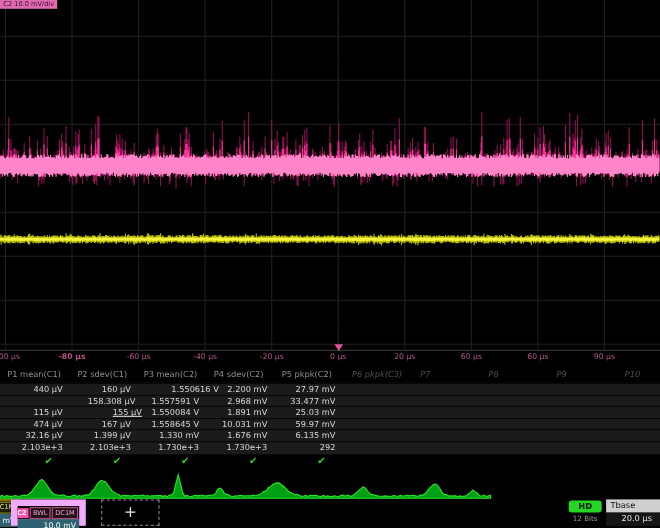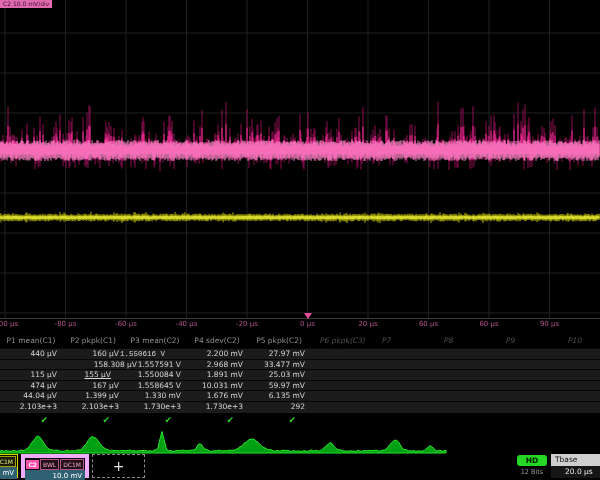--- a/index.html
+++ b/index.html
@@ -24,21 +24,21 @@
   .mheaddim{color:#4f4f4f;text-align:left;padding-left:10px;box-sizing:border-box;font-style:italic;}
   .mval{color:#d6d6d6;text-align:right;padding-right:5px;box-sizing:border-box;}
   .mchk{color:#2fd32f;text-align:right;padding-right:14px;box-sizing:border-box;font-size:9px;}
   
   .toolbar{position:absolute;left:0;top:453px;width:600px;height:27px;}
   .descbox{position:absolute;top:1px;height:24px;width:68px;box-sizing:border-box;background:#0a0a0a;}
   .descbox .toprow{height:11px;display:flex;align-items:center;gap:1px;padding:1px 1px 0 1px;overflow:hidden;justify-content:flex-end;}
   .descbox .botrow{height:12px;background:#2f6173;color:#fff;font-size:7px;line-height:12px;
                    text-align:right;padding-right:3px;overflow:hidden;white-space:nowrap;}
   .c1box{left:-50px;border:1px solid #d6d600;}
-  .c2box{left:21px;border:4px solid #f0abfc;}
+  .c2box{left:10px;border:6px solid #f0abfc;}
   .chip{font-size:6px;line-height:9px;padding:0 2px;white-space:nowrap;}
   .chip-c2{background:#ff4fae;color:#fff;font-weight:bold;}
   .chip-dim{background:#241018;color:#f0a8d0;border:1px solid #b35687;}
   .chip-c1dim{background:#1c1c08;color:#e8e880;border:1px solid #a0a000;}
   .addbox{position:absolute;left:92px;top:1px;width:53px;height:24px;box-sizing:border-box;
           border:1px dashed #8a8a8a;color:#e0e0e0;text-align:center;line-height:22px;font-size:14px;}
   .hdchip{position:absolute;left:517px;top:2px;width:30px;height:11px;background:#25d625;
           border-radius:3px;color:#002000;font-weight:bold;font-size:7.5px;text-align:center;line-height:11px;}
   .hdsub{position:absolute;left:517px;top:15px;width:30px;color:#999;font-size:6.5px;text-align:center;}
   .tbase{position:absolute;left:551px;top:1px;width:60px;height:24px;}
@@ -85,75 +85,75 @@
     <g id="histtrace">
         <polygon points="0,453 0,451.1 2,450.4 4,451.5 6,450.6 8,451.0 10,451.5 12,450.9 14,450.5 16,451.1 18,451.1 20,450.4 22,450.1 24,450.7 26,449.2 28,448.0 30,445.4 32,442.3 34,440.2 36,437.1 38,435.9 40,437.3 42,440.2 44,443.2 46,446.2 48,448.4 50,449.6 52,449.9 54,450.4 56,450.1 58,450.1 60,451.0 62,451.3 64,451.4 66,450.5 68,450.1 70,451.4 72,450.5 74,451.2 76,450.4 78,449.9 80,450.1 82,448.9 84,446.1 86,444.2 88,440.7 90,438.1 92,436.6 94,437.4 96,438.2 98,440.7 100,443.6 102,446.3 104,447.8 106,449.1 108,449.6 110,451.2 112,450.2 114,450.6 116,450.5 118,450.7 120,451.0 122,450.3 124,450.5 126,450.8 128,450.4 130,450.1 132,450.9 134,450.5 136,451.1 138,450.8 140,450.7 142,450.5 144,450.6 146,450.6 148,451.2 150,450.6 152,451.5 154,450.1 156,449.9 158,447.6 160,438.9 162,431.5 164,439.4 166,447.6 168,451.1 170,450.4 172,451.1 174,451.4 176,450.6 178,450.3 180,450.8 182,450.2 184,450.2 186,450.8 188,450.8 190,450.3 192,450.2 194,449.9 196,448.6 198,444.6 200,443.8 202,445.2 204,448.6 206,449.3 208,450.0 210,451.2 212,451.3 214,450.7 216,450.9 218,450.2 220,450.4 222,450.9 224,450.7 226,450.7 228,450.8 230,450.0 232,450.5 234,450.2 236,449.5 238,448.3 240,446.7 242,446.1 244,443.2 246,442.4 248,440.3 250,439.3 252,439.0 254,439.2 256,440.9 258,442.3 260,444.3 262,446.4 264,447.7 266,448.3 268,449.9 270,449.4 272,450.2 274,451.2 276,450.9 278,450.4 280,451.3 282,450.3 284,450.4 286,450.3 288,450.5 290,451.2 292,451.4 294,450.4 296,451.4 298,450.8 300,451.3 302,451.3 304,450.7 306,451.1 308,451.3 310,450.3 312,450.1 314,451.1 316,450.1 318,451.0 320,451.0 322,449.5 324,447.8 326,446.0 328,444.4 330,442.6 332,443.5 334,446.2 336,448.5 338,449.7 340,449.8 342,450.6 344,450.9 346,451.1 348,451.2 350,450.8 352,451.0 354,451.1 356,451.4 358,450.3 360,451.2 362,451.2 364,450.4 366,450.9 368,450.7 370,450.3 372,450.7 374,450.4 376,450.2 378,450.8 380,451.3 382,450.1 384,450.3 386,449.1 388,447.1 390,444.3 392,442.4 394,440.5 396,440.0 398,441.4 400,444.3 402,447.8 404,449.5 406,449.6 408,451.0 410,450.7 412,451.0 414,450.6 416,451.5 418,450.8 420,451.2 422,451.0 424,450.7 426,448.7 428,447.4 430,445.5 432,447.2 434,448.4 436,450.8 438,450.9 440,450.1 442,451.3 444,450.8 446,450.2 446,453" fill="#00a014" stroke="#2ae62a" stroke-width="1"></polygon>
       </g>
   </svg>
 
   <div class="annot">C2 10.0 mV/div</div>
 
   <div class="axisline"></div>
   <div class="axis">
       <span style="left: 5px;">-100 µs</span>
-      <span style="left: 65.5px;">-80 µs</span>
+      <span style="left: 65.5px; font-weight: bold;">-80 µs</span>
       <span style="left: 126px;">-60 µs</span>
       <span style="left: 186.5px;">-40 µs</span>
       <span style="left: 247px;">-20 µs</span>
       <span style="left: 307.5px;">0 µs</span>
       <span style="left: 368px;">20 µs</span>
       <span style="left: 428.5px;">60 µs</span>
       <span style="left: 489px;">60 µs</span>
       <span style="left: 549.5px;">90 µs</span>
     </div>
   <div class="trig" id="trig" style="left: 307.5px;"></div>
 
   <div class="mtable" id="mtable">
       <div class="mrow" style="top: 0px; height: 14px; line-height: 14px;">
         <div class="mcell mhead" style="left: 0px; width: 62px;">P1 mean(C1)</div>
-        <div class="mcell mhead" style="left: 62px; width: 62px;">P2 pkpk(C1)</div>
+        <div class="mcell mhead" style="left: 62px; width: 62px;">P2 sdev(C1)</div>
         <div class="mcell mhead" style="left: 124px; width: 62px;">P3 mean(C2)</div>
         <div class="mcell mhead" style="left: 186px; width: 62px;">P4 sdev(C2)</div>
         <div class="mcell mhead" style="left: 248px; width: 62px;">P5 pkpk(C2)</div>
         <div class="mcell mheaddim" style="left: 310px; width: 62px;">P6 pkpk(C3)</div>
         <div class="mcell mheaddim" style="left: 372px; width: 62px;">P7</div>
         <div class="mcell mheaddim" style="left: 434px; width: 62px;">P8</div>
         <div class="mcell mheaddim" style="left: 496px; width: 62px;">P9</div>
         <div class="mcell mheaddim" style="left: 558px; width: 62px;">P10</div>
       </div>
       <div class="mrow stripe" style="top: 14px; height: 10.6px; line-height: 10.6px;">
         <div class="mcell mval" style="left: 0px; width: 62px;">440 µV</div>
         <div class="mcell mval" style="left: 62px; width: 62px;">160 µV</div>
-        <div class="mcell mval" style="left: 108px; width: 62px; font-family: Liberation Mono, monospace;">1.550616 V</div>
+        <div class="mcell mval" style="left: 142px; width: 62px;">1.550616 V</div>
         <div class="mcell mval" style="left: 186px; width: 62px;">2.200 mV</div>
         <div class="mcell mval" style="left: 248px; width: 62px;">27.97 mV</div>
       </div>
       <div class="mrow stripe" style="top: 24.6px; height: 10.6px; line-height: 10.6px;">
         <div class="mcell mval" style="left: 0px; width: 62px; margin-top: 15px;">363.98 µV</div>
-        <div class="mcell mval" style="left: 80px; width: 62px;">158.308 µV</div>
+        <div class="mcell mval" style="left: 66px; width: 62px;">158.308 µV</div>
         <div class="mcell mval" style="left: 124px; width: 62px;">1.557591 V</div>
         <div class="mcell mval" style="left: 186px; width: 62px;">2.968 mV</div>
         <div class="mcell mval" style="left: 248px; width: 62px;">33.477 mV</div>
       </div>
       <div class="mrow stripe" style="top: 35.2px; height: 10.6px; line-height: 10.6px;">
         <div class="mcell mval" style="left: 0px; width: 62px;">115 µV</div>
-        <div class="mcell mval" style="left: 54px; width: 62px; text-decoration: underline;">155 µV</div>
+        <div class="mcell mval" style="left: 72px; width: 62px; text-decoration: underline;">155 µV</div>
         <div class="mcell mval" style="left: 124px; width: 62px;">1.550084 V</div>
         <div class="mcell mval" style="left: 186px; width: 62px;">1.891 mV</div>
         <div class="mcell mval" style="left: 248px; width: 62px;">25.03 mV</div>
       </div>
       <div class="mrow stripe" style="top: 45.8px; height: 10.6px; line-height: 10.6px;">
         <div class="mcell mval" style="left: 0px; width: 62px;">474 µV</div>
         <div class="mcell mval" style="left: 62px; width: 62px;">167 µV</div>
         <div class="mcell mval" style="left: 124px; width: 62px;">1.558645 V</div>
         <div class="mcell mval" style="left: 186px; width: 62px;">10.031 mV</div>
         <div class="mcell mval" style="left: 248px; width: 62px;">59.97 mV</div>
       </div>
       <div class="mrow stripe" style="top: 56.4px; height: 10.6px; line-height: 10.6px;">
-        <div class="mcell mval" style="left: 0px; width: 62px;">44.04 µV</div>
+        <div class="mcell mval" style="left: 0px; width: 62px;">32.16 µV</div>
         <div class="mcell mval" style="left: 62px; width: 62px;">1.399 µV</div>
         <div class="mcell mval" style="left: 124px; width: 62px;">1.330 mV</div>
         <div class="mcell mval" style="left: 186px; width: 62px;">1.676 mV</div>
         <div class="mcell mval" style="left: 248px; width: 62px;">6.135 mV</div>
       </div>
       <div class="mrow stripe" style="top: 67px; height: 10.6px; line-height: 10.6px;">
         <div class="mcell mval" style="left: 0px; width: 62px;">2.103e+3</div>
         <div class="mcell mval" style="left: 62px; width: 62px;">2.103e+3</div>
         <div class="mcell mval" style="left: 124px; width: 62px;">1.730e+3</div>
         <div class="mcell mval" style="left: 186px; width: 62px;">1.730e+3</div>

